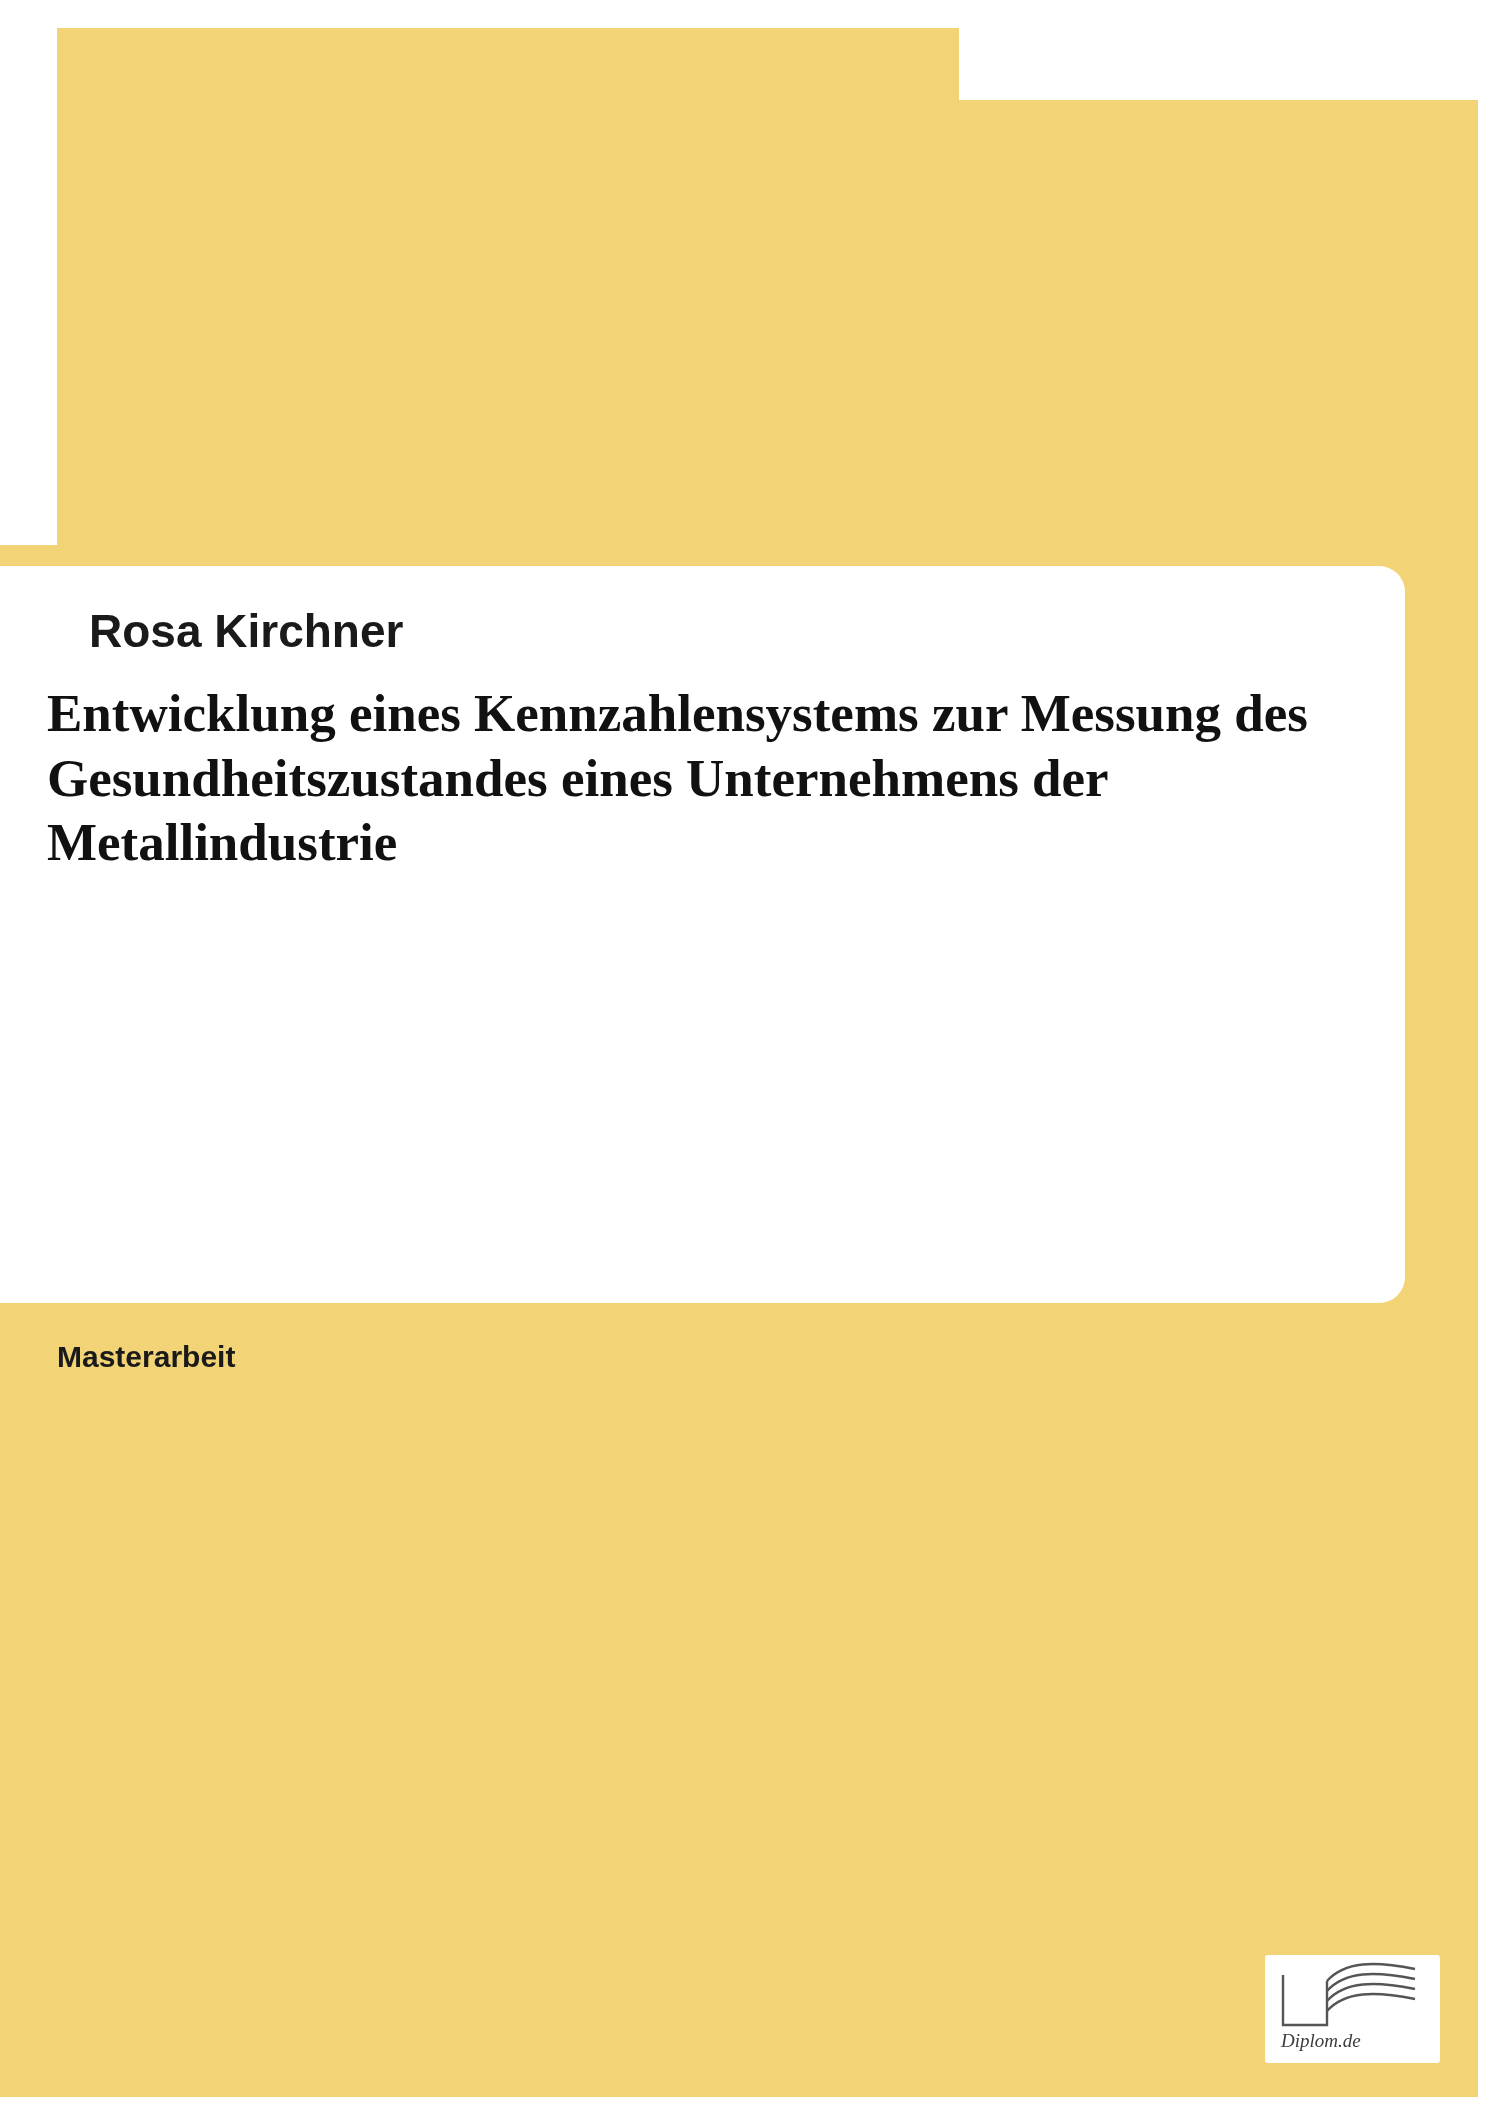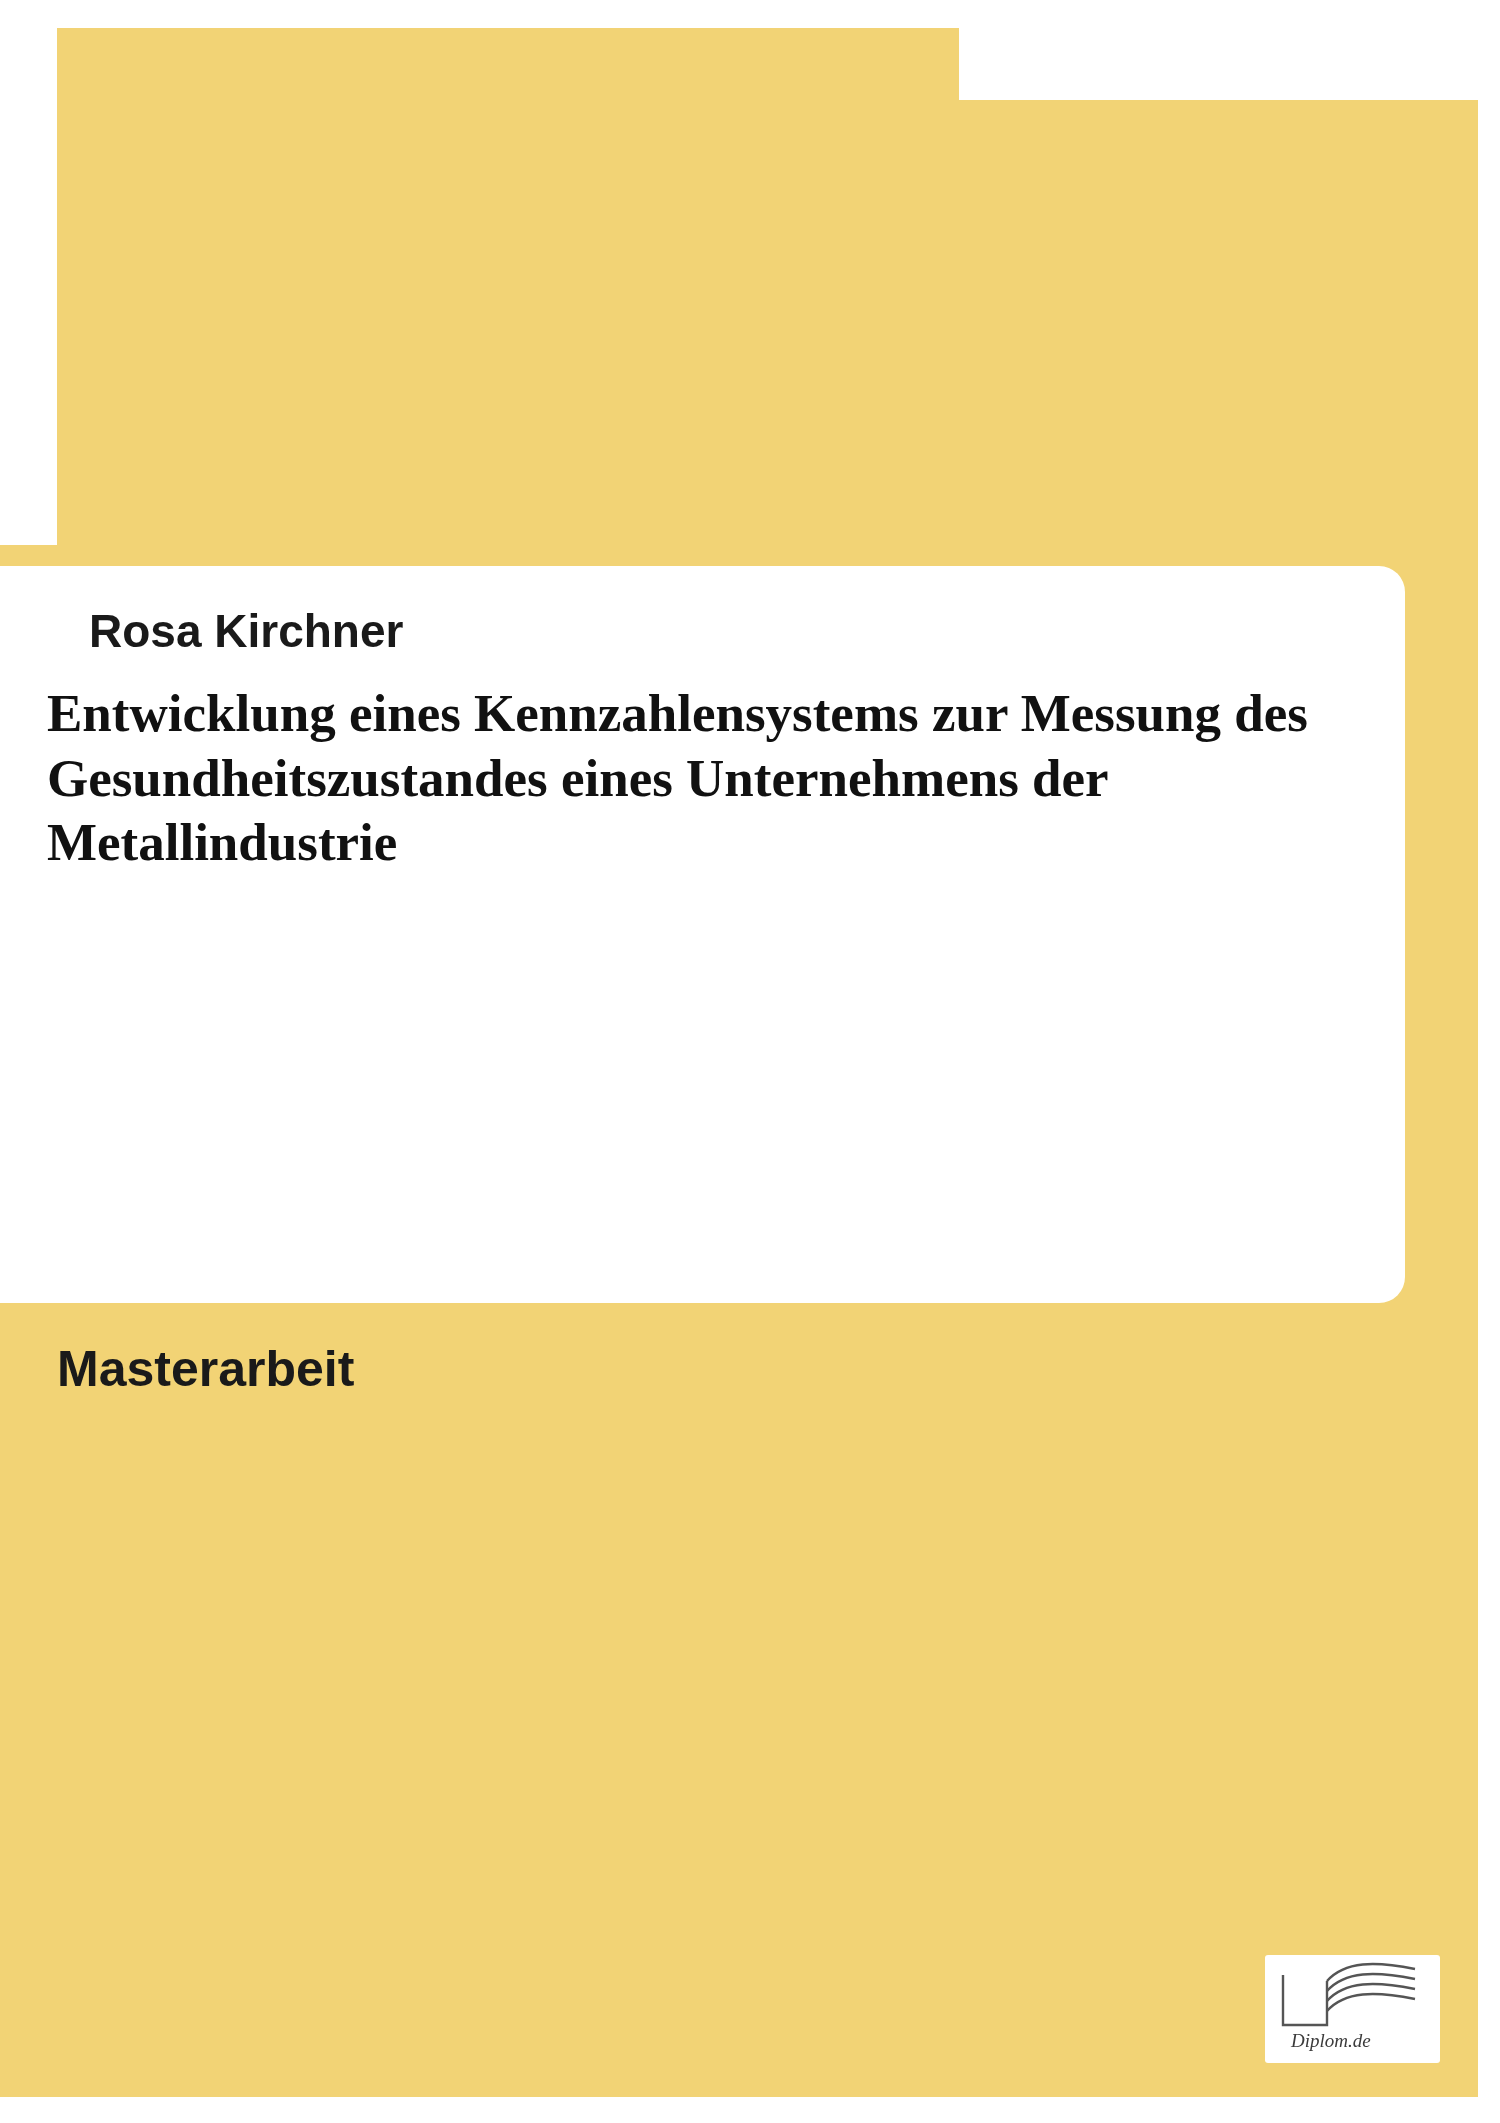--- a/index.html
+++ b/index.html
@@ -109,42 +109,42 @@
     line-height: 1.22;
     color: #111111;
     font-weight: 700;
   }
 
   
   .doctype {
     position: absolute;
     left: 57px;
     top: 1340px;
-    font-size: 50px;
+    font-size: 30px;
     font-weight: bold;
     color: #1a1a1a;
     font-family: "Liberation Sans", sans-serif;
   }
 
   
   .logo {
     position: absolute;
     right: 60px;
     bottom: 60px;
     width: 175px;
     height: 108px;
     background: #ffffff;
     border-radius: 3px;
   }
   .logo svg {
     display: block;
   }
   .logo-text {
     position: absolute;
-    left: 26px;
+    left: 16px;
     bottom: 11px;
     font-family: "Liberation Serif", serif;
     font-style: italic;
     font-size: 19px;
     color: #3b3b3b;
   }
 </style>
 </head>
 <body>
 

